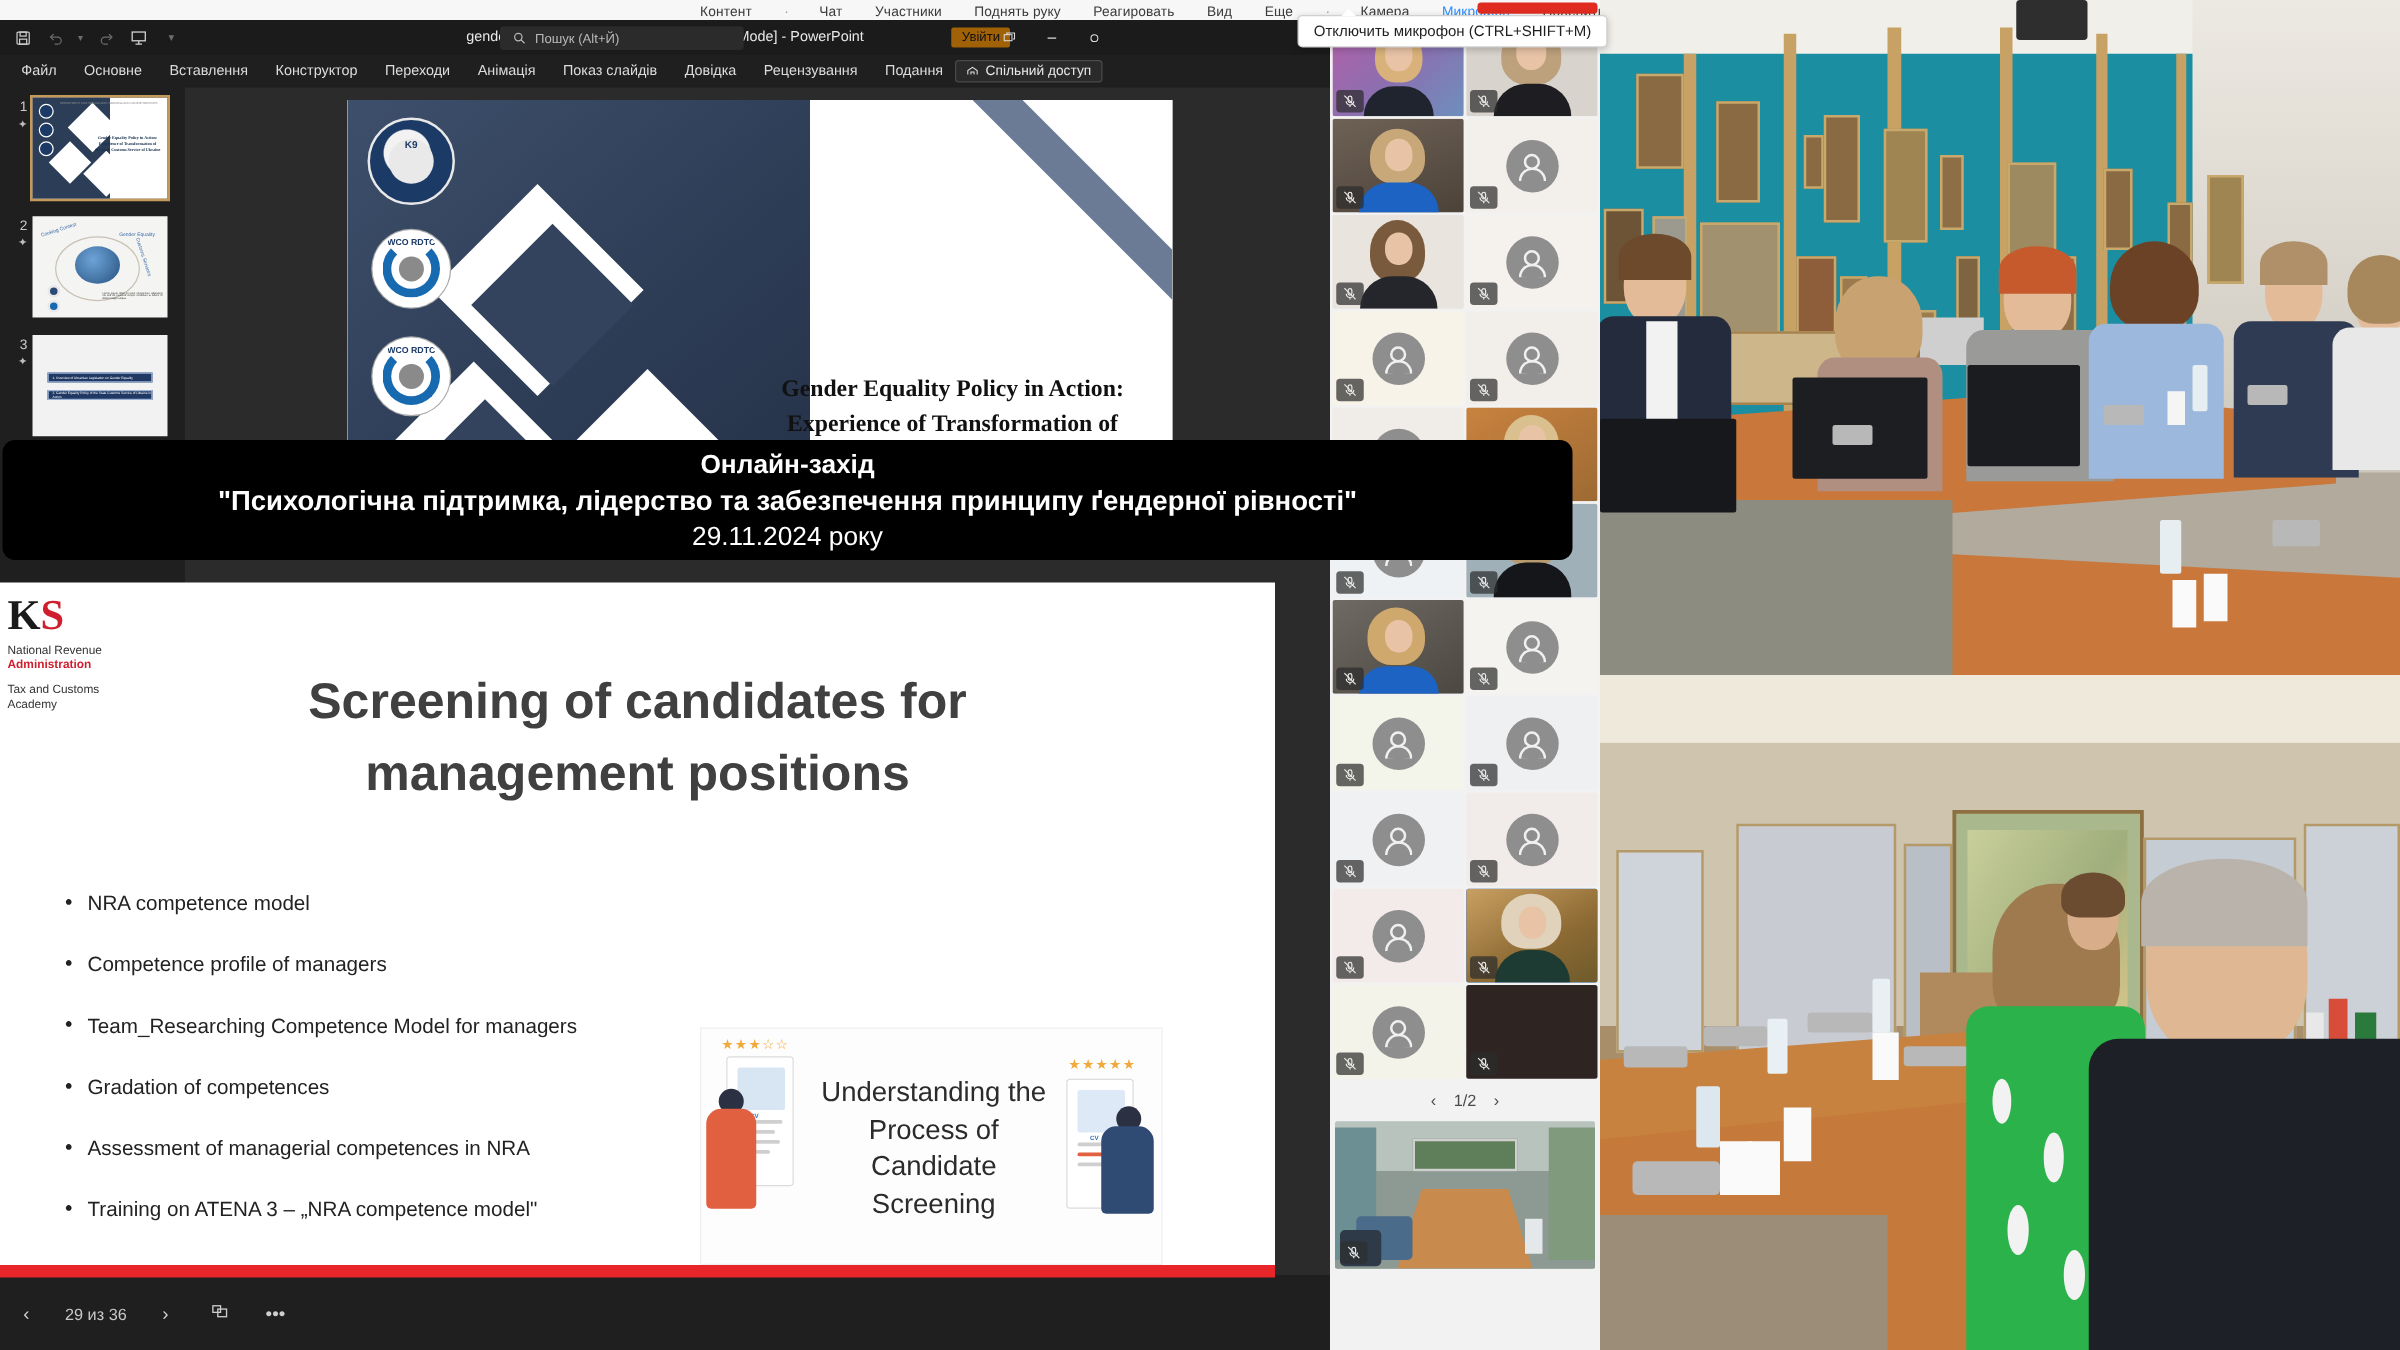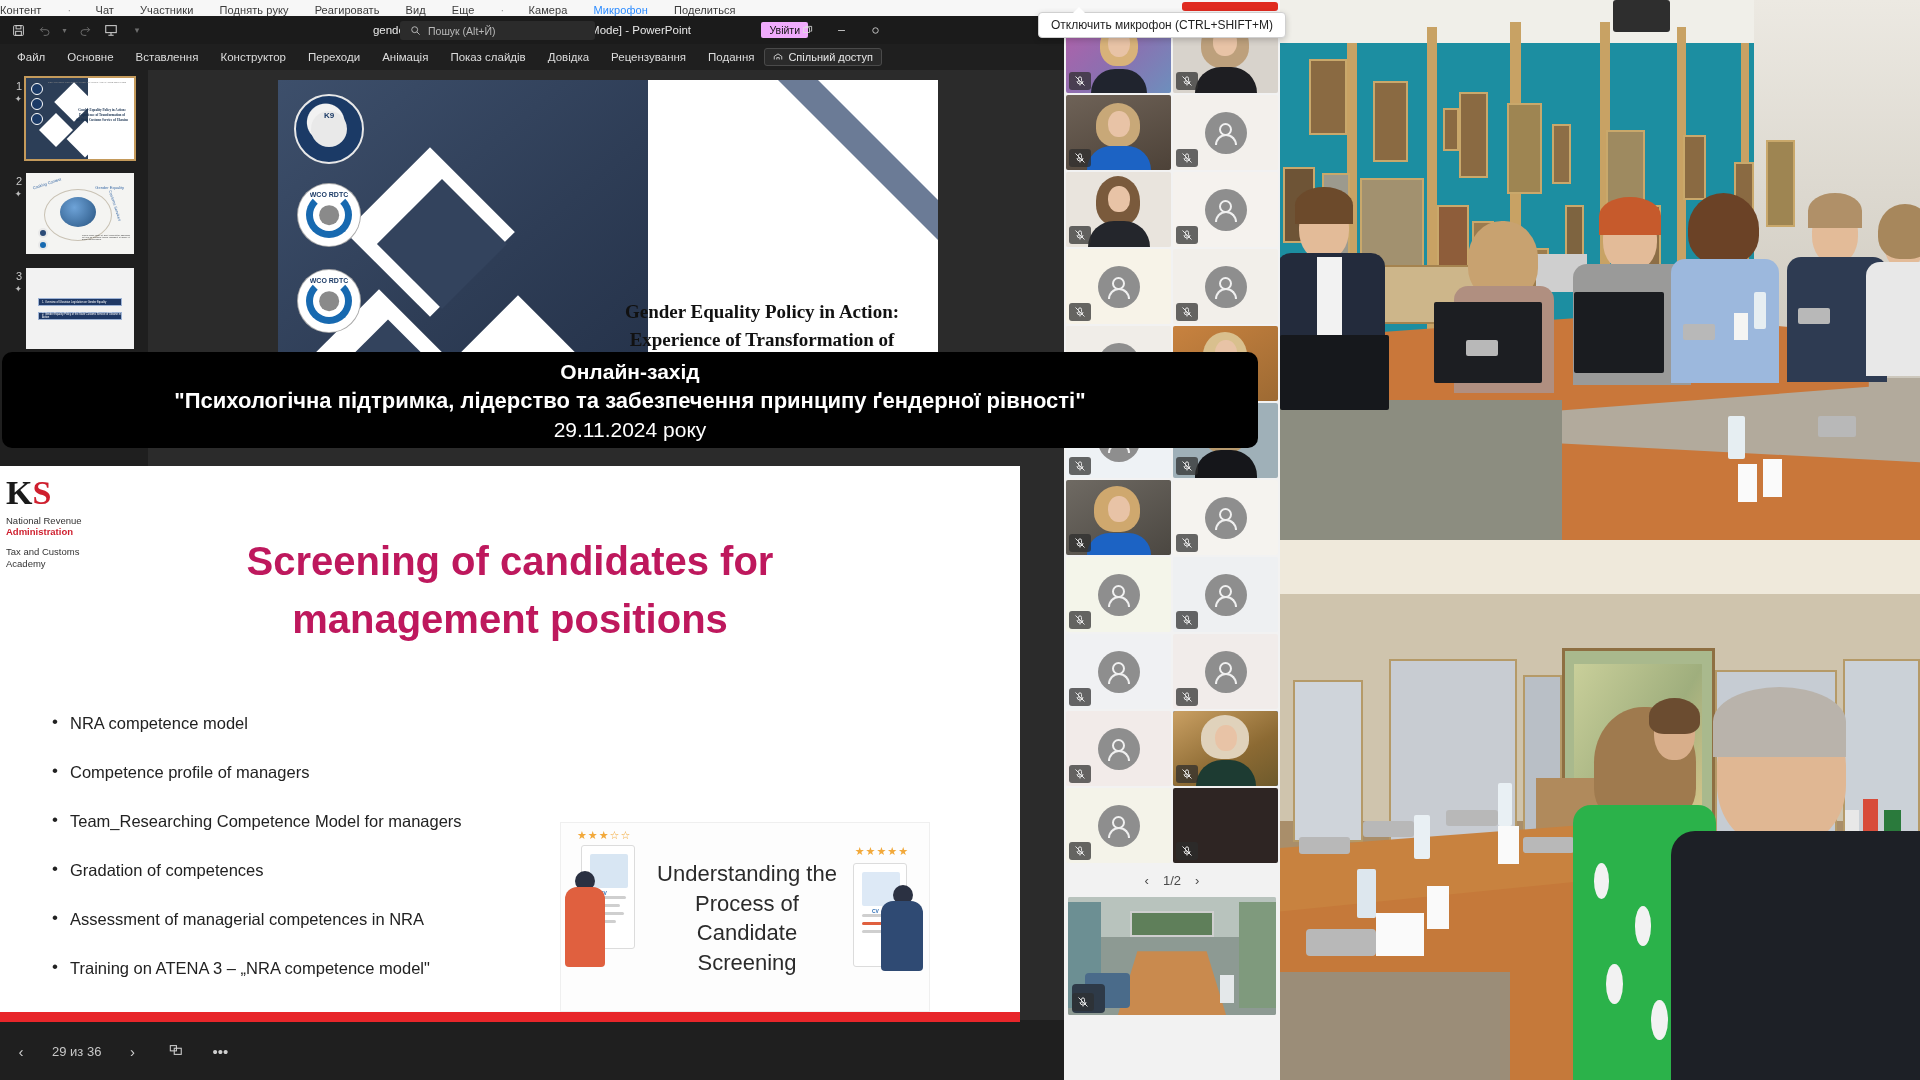--- a/index.html
+++ b/index.html
@@ -11,21 +11,21 @@
   }
   #root { position: relative; width: 1920px; height: 1080px; }
 
   
   #zoom-topbar {
     position: absolute; left: 0; top: 0; width: 1280px; height: 16px;
     background: #f7f7f7; overflow: hidden;
   }
   #zoom-menu {
     display: flex; align-items: flex-end; height: 16px;
-    font-size: 11px; color: #3b3b3b; gap: 26px; 
+    font-size: 11px; color: #3b3b3b; gap: 26px; padding-left: 560px;
     white-space: nowrap; letter-spacing: .1px;
   }
   #zoom-menu .zm { cursor: default; }
   #zoom-menu .zm.active { color: #2d8cff; }
   #zoom-menu .zm-sep { width: 2px; color: #999; }
   #zoom-leave {
     position: absolute; right: 2px; top: 2px; width: 96px; height: 9px;
     background: #e02b20; border-radius: 3px;
   }
 
@@ -55,21 +55,21 @@
     font-size: 10.5px; color: #b9b9b9;
   }
   #win-ctl {
     position: absolute; right: 172px; top: 0; height: 28px;
     display: flex; align-items: center; gap: 0px;
   }
   #win-ctl .wc { width: 34px; height: 28px; display: flex; align-items: center; justify-content: center;
     color: #dedede; font-size: 11px; }
   #signin-btn {
     position: absolute; right: 256px; top: 6px;
-    background: #f0abfc; color: #111; font-size: 10.5px;
+    background: #a16207; color: #111; font-size: 10.5px;
     padding: 2px 8px; border-radius: 2px;
   }
 
   
   #ppt-ribbon {
     position: relative; height: 26px; background: #1f1f1f;
     display: flex; align-items: center; padding-left: 6px; gap: 0px;
   }
   #ppt-ribbon .rtab {
     font-size: 11.5px; color: #dcdcdc; padding: 3px 11px; border-radius: 3px;
@@ -184,21 +184,21 @@
   }
   #nra-logo { position:absolute; left:6px; top:12px; width:110px; }
   #nra-logo .mark { font-family:"Liberation Serif", serif; font-size:34px; color:#1a1a1a; font-weight:bold;
     line-height:.9; position:relative; }
   #nra-logo .mark .swoosh { color:#cf1f2e; }
   #nra-logo .l1 { font-size:9.5px; color:#333; margin-top:6px; line-height:1.25; }
   #nra-logo .l2 { font-size:9.5px; color:#cf1f2e; font-weight:bold; line-height:1.2; }
   #nra-logo .l3 { font-size:9.5px; color:#333; margin-top:8px; line-height:1.25; }
   #slide-title {
     position:absolute; left:120px; right:120px; top:66px;
-    text-align:center; color:#be185d; font-weight:bold; font-size:40px; line-height:1.45;
+    text-align:center; color:#404040; font-weight:bold; font-size:40px; line-height:1.45;
   }
   #bullets { position:absolute; left:48px; top:248px; width:580px; }
   #bullets li { list-style:none; font-size:16.5px; color:#222; margin-bottom:30px; position:relative;
     padding-left:22px; }
   #bullets li:before { content:"•"; position:absolute; left:4px; top:-2px; font-size:17px; color:#222; }
   #clip-img {
     position:absolute; left:560px; top:356px; width:370px; height:190px;
     background:#fdfdfd; border:1px solid #efefef; overflow:hidden;
   }
   #clip-img .ctext { position:absolute; left:86px; top:36px; width:200px; text-align:center;

